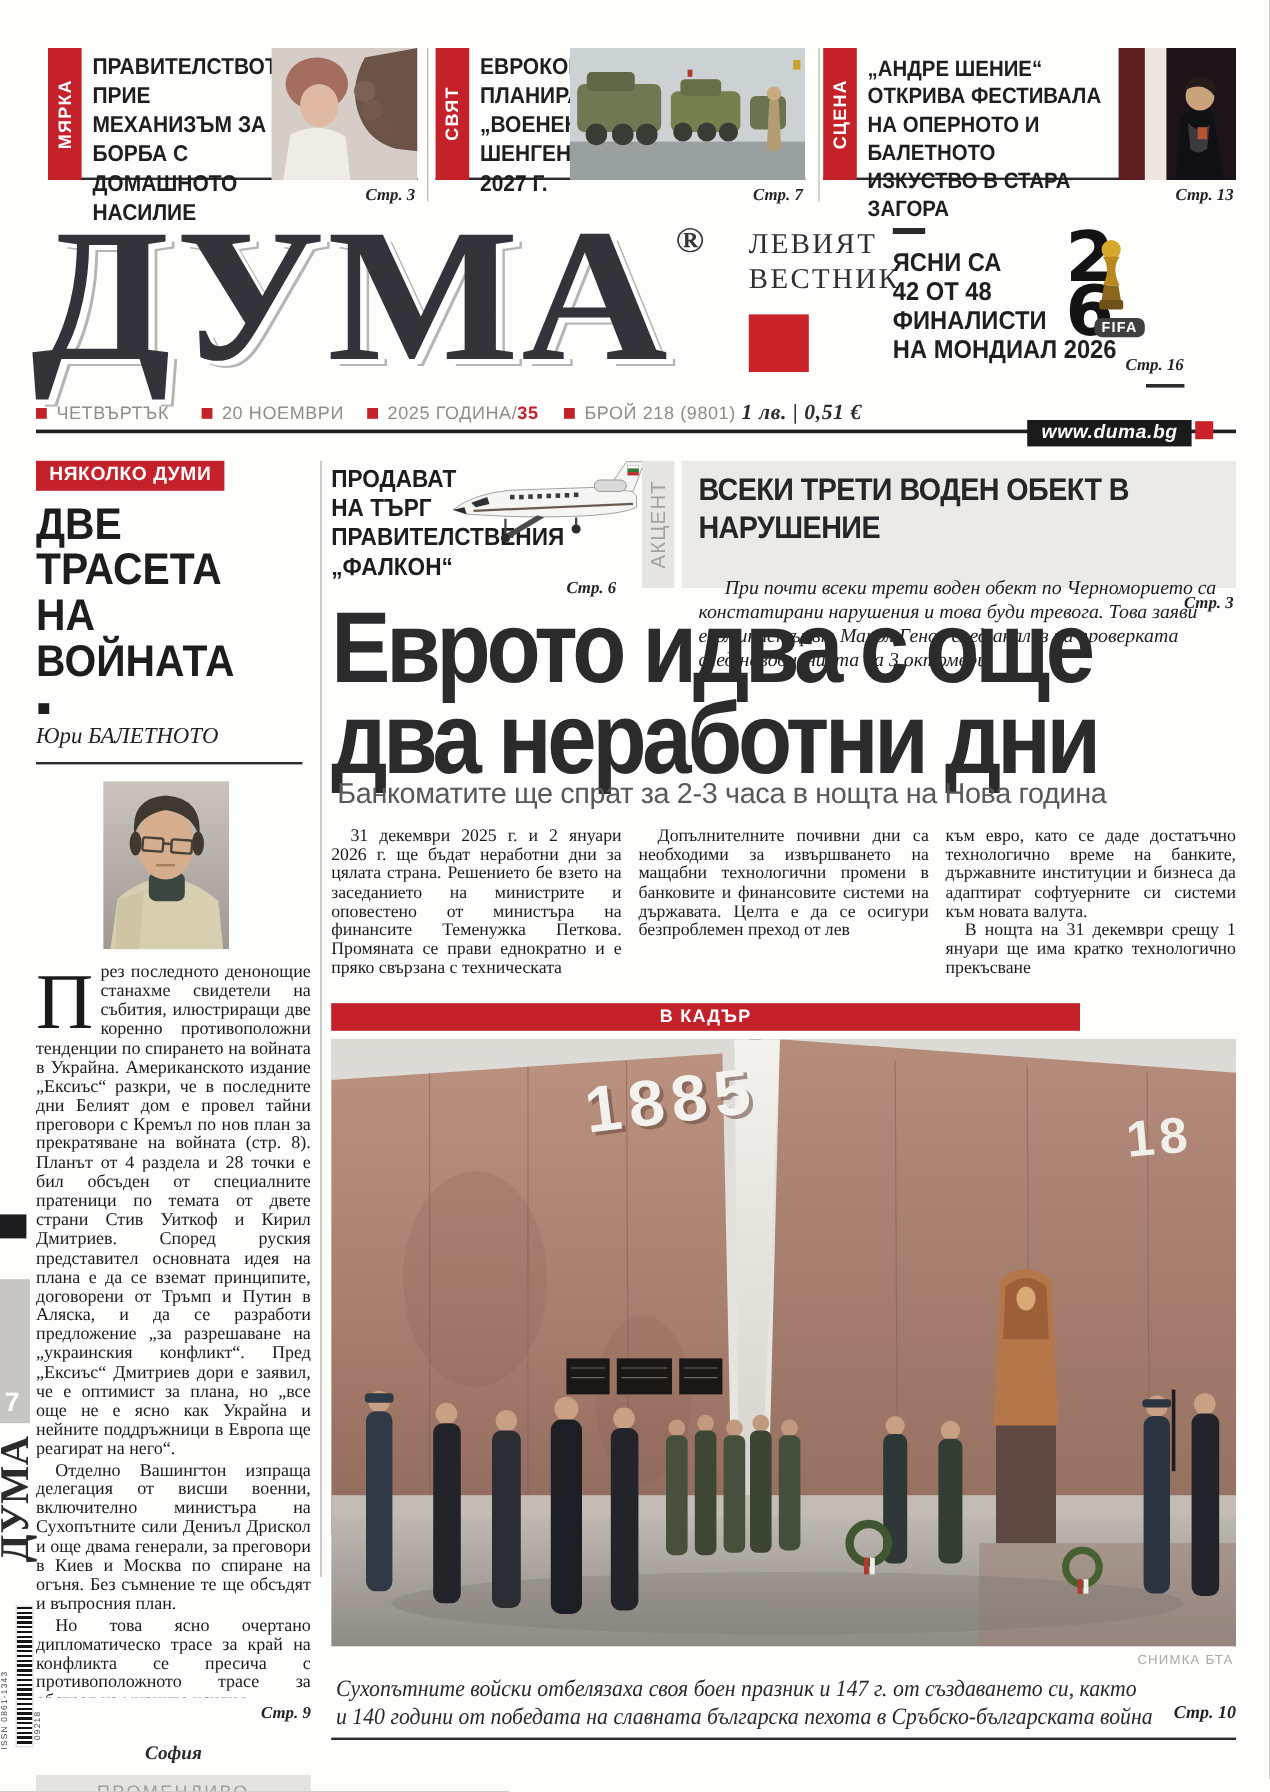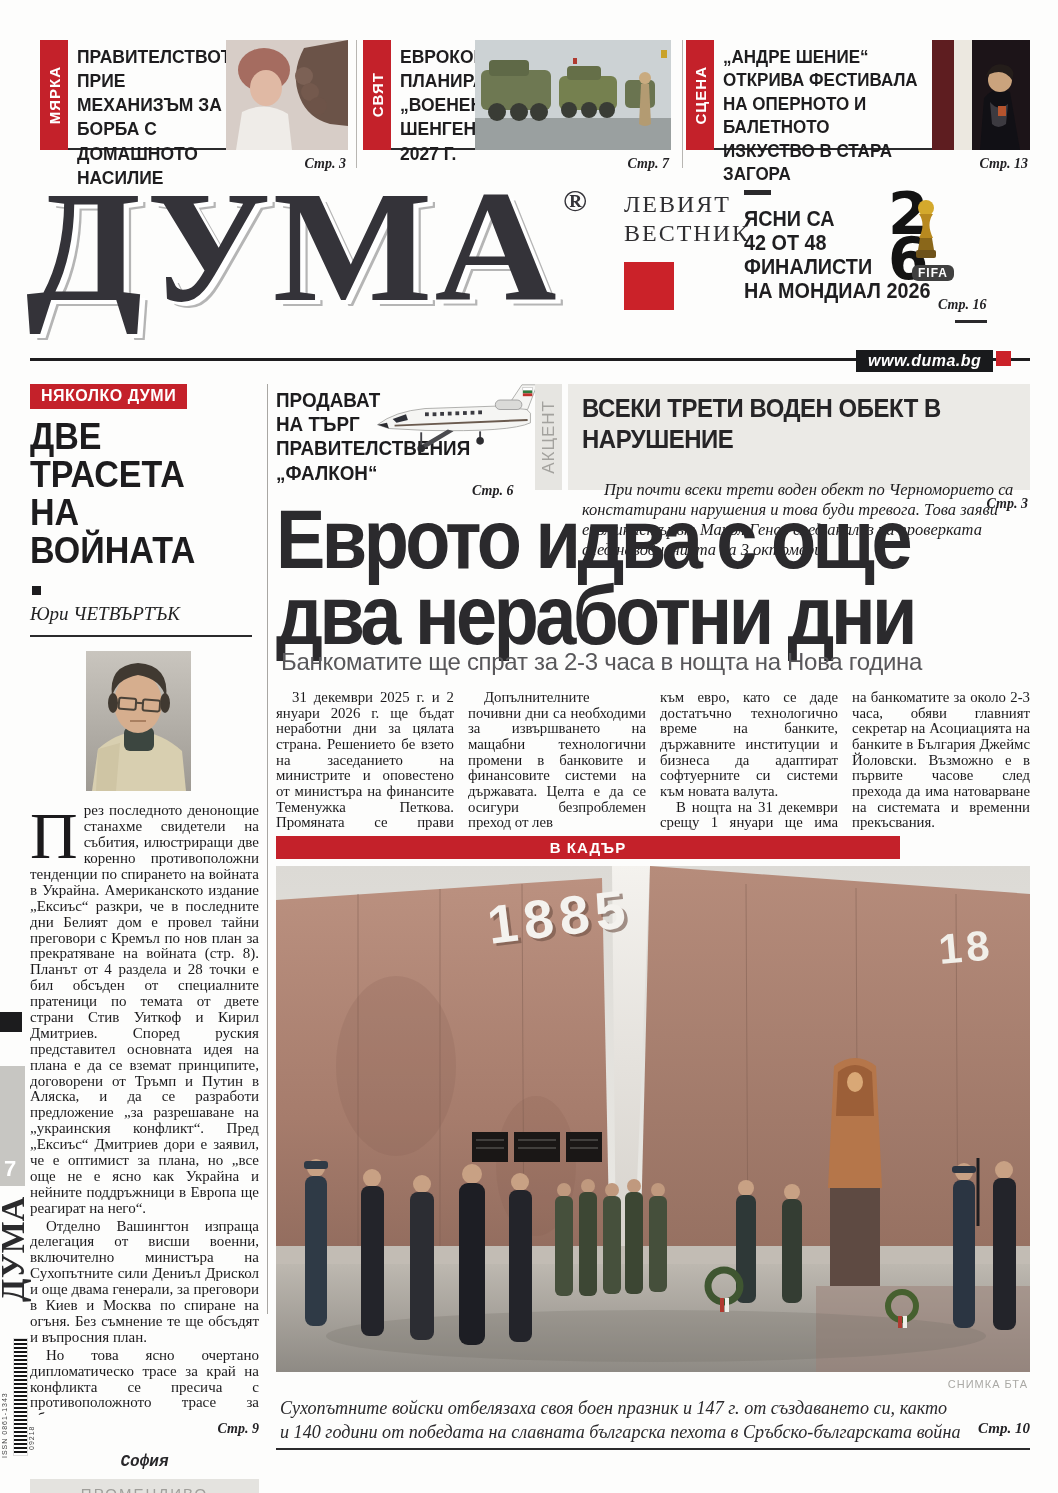--- a/index.html
+++ b/index.html
@@ -74,21 +74,21 @@
   .op-author { font-family:"Liberation Serif", serif; font-style:italic; font-size:19px; color:#222; }
   .op-rule { width:222px; height:2px; background:#2b2a2c; margin:10px 0 14px; }
   .op-photo { margin-left:56px; width:105px; height:140px; }
   .op-body { margin-top:12px; font-family:"Liberation Serif", serif; font-size:15px; line-height:1.06;
              text-align:justify; color:#1b1a1c; height:612px; overflow:hidden; }
   .op-body p { margin:0; }
   .op-body p + p { text-indent:16px; margin-top:2px; }
   .dropcap { float:left; font-family:"Liberation Serif", serif; font-size:66px; line-height:0.82;
              padding:6px 6px 0 0; color:#1b1a1c; }
   .op-page { text-align:right; margin-top:6px; }
-  .w-city { text-align:center; font-family:Liberation Mono, monospace; font-weight:bold; font-style:italic;
+  .w-city { text-align:center; font-family:Liberation Serif, serif; font-weight:bold; font-style:italic;
             font-size:16px; margin-top:16px; }
   .w-bar { margin-top:8px; background:#e4e3df; color:#a09f9b; text-align:center; font-size:15px;
            letter-spacing:2px; padding:6px 0; }
 
   
   .main { position:absolute; left:276px; top:384px; width:754px; height:1070px; }
 
   .falcon-head { position:absolute; left:0; top:4px; font-weight:900; font-size:20.5px; line-height:1.18; color:#1d1c1e; }
   .falcon-plane { position:absolute; left:92px; top:-6px; }
   .falcon-page { position:absolute; left:196px; top:99px; }
@@ -227,32 +227,39 @@
       <circle cx="12" cy="10" r="8" fill="#d4a92c"></circle>
       <path d="M5,16 Q12,26 5,40 L19,40 Q12,26 19,16 Z" fill="#b8891f"></path>
       <path d="M6,40 L18,40 L20,52 L4,52 Z" fill="#8a671a"></path>
       <rect x="2" y="52" width="20" height="8" rx="2" fill="#6e521a"></rect>
     </svg>
     <span class="flabel">FIFA</span>
   </div>
   <div class="promo-page pageref">Стр. 16</div>
   <div class="promo-rule"></div>
 
+  <div class="dateline">
+    <span class="d-item" style="left:0;"><i class="rsq"></i><span>ЧЕТВЪРТЪК</span></span>
+    <span class="d-item" style="left:138px;"><i class="rsq"></i><span>20 НОЕМВРИ</span></span>
+    <span class="d-item" style="left:276px;"><i class="rsq"></i><span>2025 ГОДИНА/</span><span class="d-red">35</span></span>
+    <span class="d-item" style="left:440px;"><i class="rsq"></i><span>БРОЙ 218 (9801)</span></span>
+    <span class="price">1 лв. | 0,51 €</span>
+  </div>
   <div class="dateline-rule"></div>
   <div class="site-pill">www.duma.bg</div>
   <div class="site-redsq"></div>
 
   <div class="leftcol">
     <div class="kicker">НЯКОЛКО ДУМИ</div>
     <div class="op-title cond">
       <div>ДВЕ ТРАСЕТА</div>
       <div>НА ВОЙНАТА</div>
     </div>
     <div class="op-bullet"></div>
-    <div class="op-author">Юри ЧЕТВЪРТЪК</div>
+    <div class="op-author">Юри БАЛЕТНОТО</div>
     <div class="op-rule"></div>
     <div class="op-photo">
       <svg width="105" height="140" viewBox="0 0 105 140">
         <defs>
             <linearGradient id="pbg" x1="0" y1="0" x2="0" y2="1">
               <stop offset="0" stop-color="#c9c5be"></stop>
               <stop offset="1" stop-color="#9e9a93"></stop>
             </linearGradient>
           </defs>
         <rect width="105" height="140" fill="url(#pbg)"></rect>
@@ -340,23 +347,20 @@
     <div class="story-cols">
       <div class="col">
           <p class="indent">31 декември 2025 г. и 2 януари 2026 г. ще бъдат неработни дни за цялата страна. Решението бе взето на заседанието на министрите и оповестено от министъра на финансите Теменужка Петкова. Промяната се прави еднократно и е пряко свързана с техническата</p>
         </div>
       <div class="col">
           <p class="indent">Допълнителните почивни дни са необходими за извършването на мащабни технологични промени в банковите и финансовите системи на държавата. Целта е да се осигури безпроблемен преход от лев</p>
         </div>
       <div class="col">
           <p>към евро, като се даде достатъчно технологично време на банките, държавните институции и бизнеса да адаптират софтуерните си системи към новата валута.</p>
           <p class="indent">В нощта на 31 декември срещу 1 януари ще има кратко технологично прекъсване</p>
-        </div>
-      <div class="col">
-          <p>на банкоматите за около 2-3 часа, обяви главният секретар на Асоциацията на банките в България Джеймс Йоловски. Възможно е в първите часове след прехода да има натоварване на системата и временни прекъсвания.</p>
         </div>
     </div>
 
     <div class="kadar-bar">В КАДЪР</div>
 
     <div class="photo">
       <svg width="754" height="506" viewBox="0 0 754 506" preserveAspectRatio="none">
         <defs>
           <linearGradient id="sky" x1="0" y1="0" x2="0" y2="1">
               <stop offset="0" stop-color="#dcdad5"></stop>

